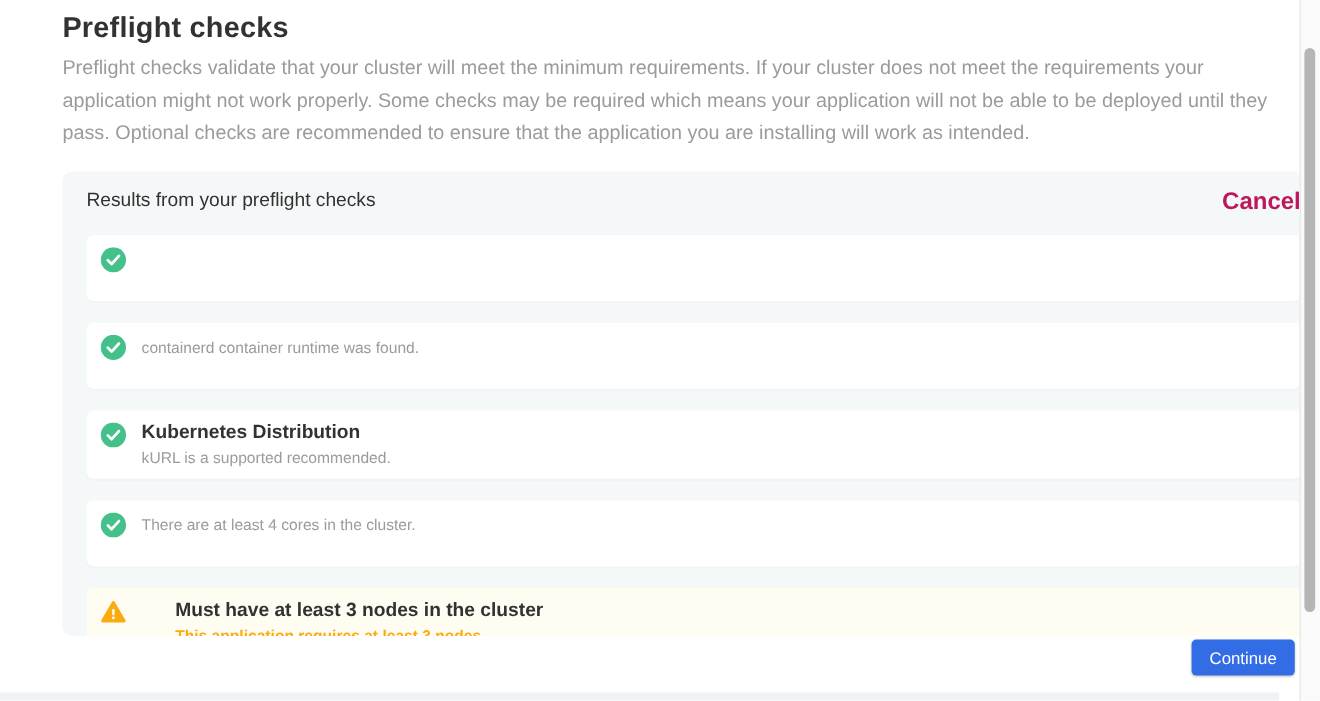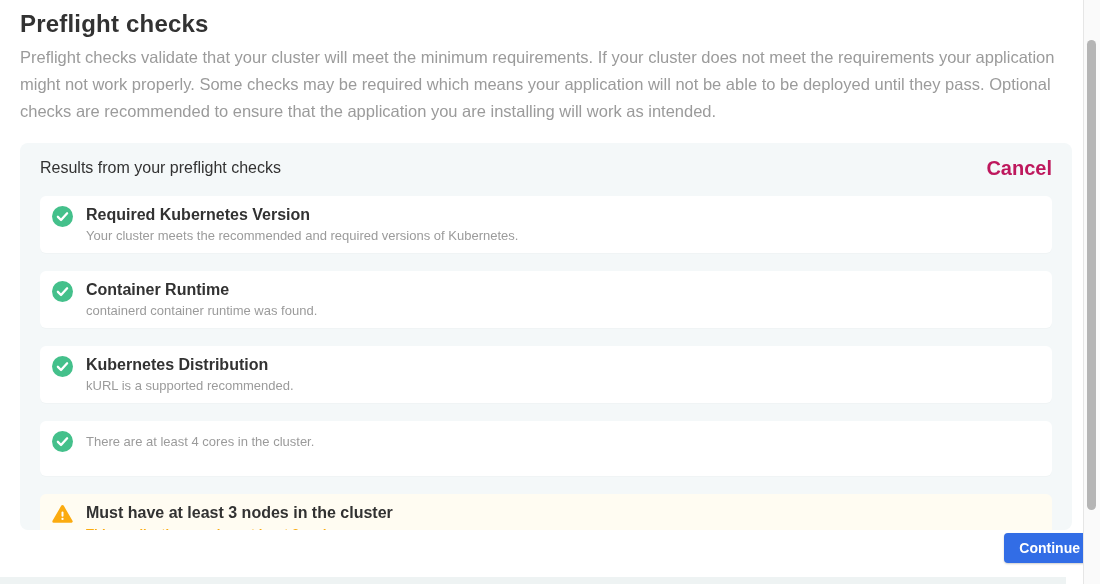--- a/index.html
+++ b/index.html
@@ -6,21 +6,21 @@
   html, body {
     width: 1100px; height: 584px;
     font-family: "Liberation Sans", sans-serif;
     background: #ffffff;
     overflow: hidden;
   }
   .viewport { position: relative; width: 1100px; height: 584px; background: #ffffff; }
 
   .content {
     position: absolute; left: 0; top: 0; right: 17px; bottom: 0;
-    background: #ffffff; overflow: hidden;
+    background: #ffffff; overflow: hidden; padding-left: 32px;
   }
 
   .page-title {
     margin: 10px 20px 0 20px;
     font-size: 24px; font-weight: bold; color: #323232;
     letter-spacing: 0.2px;
   }
   .page-desc {
     margin: 6px 20px 0 20px;
     font-size: 16.5px; line-height: 27px; color: #9b9b9b;
@@ -44,34 +44,34 @@
 
   .check-card {
     margin-top: 18px;
     min-height: 55px;
     background: #ffffff;
     border-radius: 6px;
     padding: 9px 16px 10px 12px;
     display: flex; align-items: flex-start;
     box-shadow: 0 1px 1px rgba(0,0,0,0.02);
   }
-  .check-card.warn { background: #fffcf2; }
+  .check-card.warn { background: #fffcf2; gap: 28px; }
   .check-card:first-of-type { margin-top: 18px; }
   .check-icon { width: 21px; height: 21px; flex: 0 0 21px; margin-top: 1px; }
   .check-body { margin-left: 13px; }
   .check-title { font-size: 16px; line-height: 19px; font-weight: bold; color: #323232; }
   .check-desc { margin-top: 4px; font-size: 13px; line-height: 15px; color: #9b9b9b; }
   .check-card.warn .check-desc { color: #fbab10; font-weight: bold; }
 
   .continue-btn {
-    position: absolute; right: 5px; top: 533px;
+    position: absolute; right: 21px; top: 533px;
     height: 30px; padding: 0 15px;
     background: #326de6; color: #ffffff;
     font-family: "Liberation Sans", sans-serif;
-    font-size: 14px; font-weight: bold;
+    font-size: 14px; font-weight: normal;
     border: none; border-radius: 4px;
     cursor: pointer;
     box-shadow: 0 1px 2px rgba(0,0,0,0.2);
   }
 
   .footer-strip {
     position: absolute; left: 0; right: 17px; bottom: 0; height: 7px;
     background: #eef3f3;
   }
 
@@ -99,33 +99,28 @@
       <div class="panel-header">
         <div class="panel-heading">Results from your preflight checks</div>
         <div class="cancel-link">Cancel</div>
       </div>
 
       <div class="check-card">
         <svg class="check-icon" viewBox="0 0 20 20">
           <circle cx="10" cy="10" r="10" fill="#44c08b"></circle>
           <path d="M5.6 10.3 L8.6 13.3 L14.4 6.9" fill="none" stroke="#ffffff" stroke-width="2.2" stroke-linecap="round" stroke-linejoin="round"></path>
         </svg>
-        <div class="check-body">
-          <div class="check-title">Required Kubernetes Version</div>
-          <div class="check-desc">Your cluster meets the recommended and required versions of Kubernetes.</div>
-        </div>
       </div>
 
       <div class="check-card">
         <svg class="check-icon" viewBox="0 0 20 20">
           <circle cx="10" cy="10" r="10" fill="#44c08b"></circle>
           <path d="M5.6 10.3 L8.6 13.3 L14.4 6.9" fill="none" stroke="#ffffff" stroke-width="2.2" stroke-linecap="round" stroke-linejoin="round"></path>
         </svg>
         <div class="check-body">
-          <div class="check-title">Container Runtime</div>
           <div class="check-desc">containerd container runtime was found.</div>
         </div>
       </div>
 
       <div class="check-card">
         <svg class="check-icon" viewBox="0 0 20 20">
           <circle cx="10" cy="10" r="10" fill="#44c08b"></circle>
           <path d="M5.6 10.3 L8.6 13.3 L14.4 6.9" fill="none" stroke="#ffffff" stroke-width="2.2" stroke-linecap="round" stroke-linejoin="round"></path>
         </svg>
         <div class="check-body">

